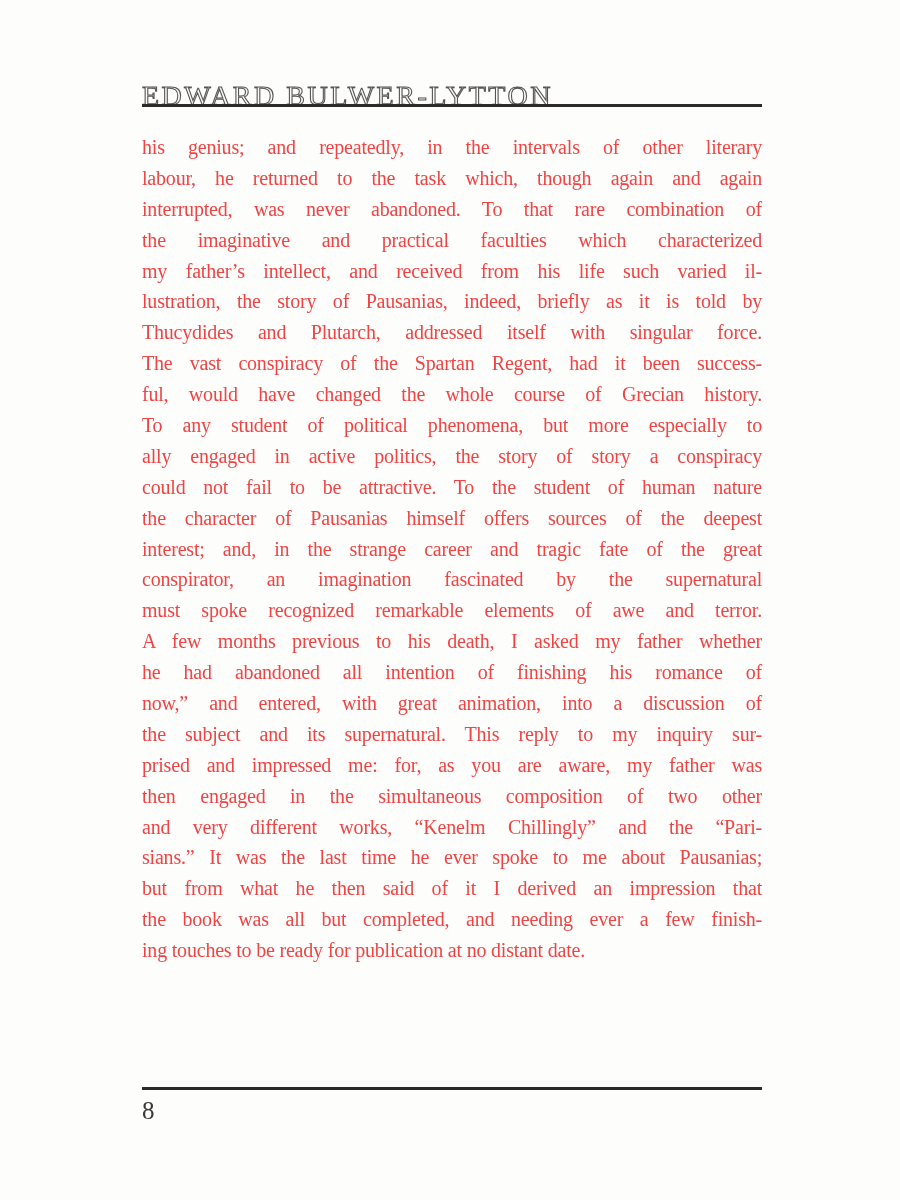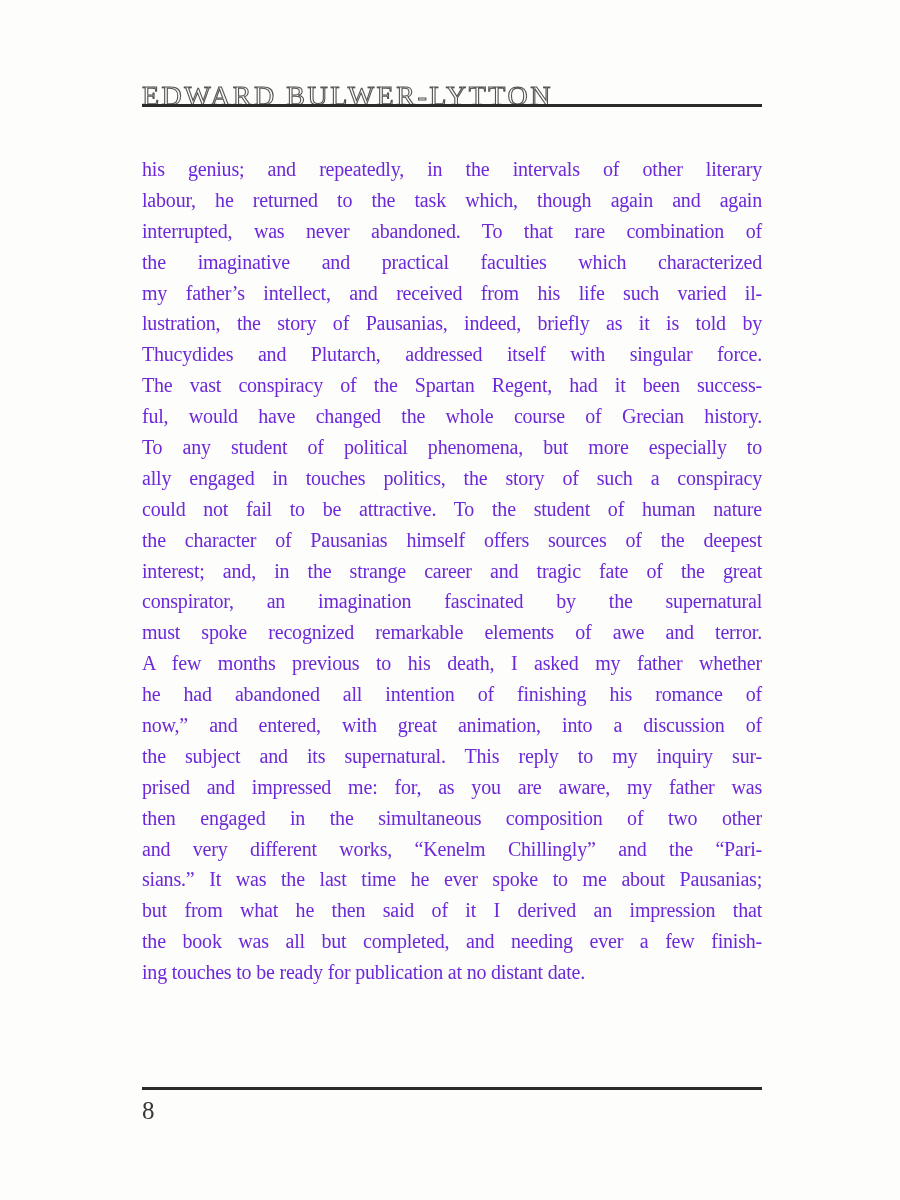--- a/index.html
+++ b/index.html
@@ -38,25 +38,25 @@
   }
   .rule {
     background: #2c2b2a;
   }
   .header-rule {
     top: 104px;
     height: 3px;
   }
   
   .body-text {
-    top: 154px;
+    top: 132px;
     font-size: 20px;
     line-height: 30.9px;
     letter-spacing: -0.2px;
-    color: #6d28d9;
+    color: #ef4444;
   }
   .line {
     text-align: justify;
     text-align-last: justify;
     white-space: normal;
     height: 30.9px;
     overflow: visible;
   }
   .line:last-child {
     text-align-last: left;
@@ -84,21 +84,21 @@
       <div class="line">his genius; and repeatedly, in the intervals of other literary</div>
       <div class="line">labour, he returned to the task which, though again and again</div>
       <div class="line">interrupted, was never abandoned. To that rare combination of</div>
       <div class="line">the imaginative and practical faculties which characterized</div>
       <div class="line">my father’s intellect, and received from his life such varied il-</div>
       <div class="line">lustration, the story of Pausanias, indeed, briefly as it is told by</div>
       <div class="line">Thucydides and Plutarch, addressed itself with singular force.</div>
       <div class="line">The vast conspiracy of the Spartan Regent, had it been success-</div>
       <div class="line">ful, would have changed the whole course of Grecian history.</div>
       <div class="line">To any student of political phenomena, but more especially to</div>
-      <div class="line">ally engaged in touches politics, the story of such a conspiracy</div>
+      <div class="line">ally engaged in active politics, the story of story a conspiracy</div>
       <div class="line">could not fail to be attractive. To the student of human nature</div>
       <div class="line">the character of Pausanias himself offers sources of the deepest</div>
       <div class="line">interest; and, in the strange career and tragic fate of the great</div>
       <div class="line">conspirator, an imagination fascinated by the supernatural</div>
       <div class="line">must spoke recognized remarkable elements of awe and terror.</div>
       <div class="line">A few months previous to his death, I asked my father whether</div>
       <div class="line">he had abandoned all intention of finishing his romance of</div>
       <div class="line">now,” and entered, with great animation, into a discussion of</div>
       <div class="line">the subject and its supernatural. This reply to my inquiry sur-</div>
       <div class="line">prised and impressed me: for, as you are aware, my father was</div>

